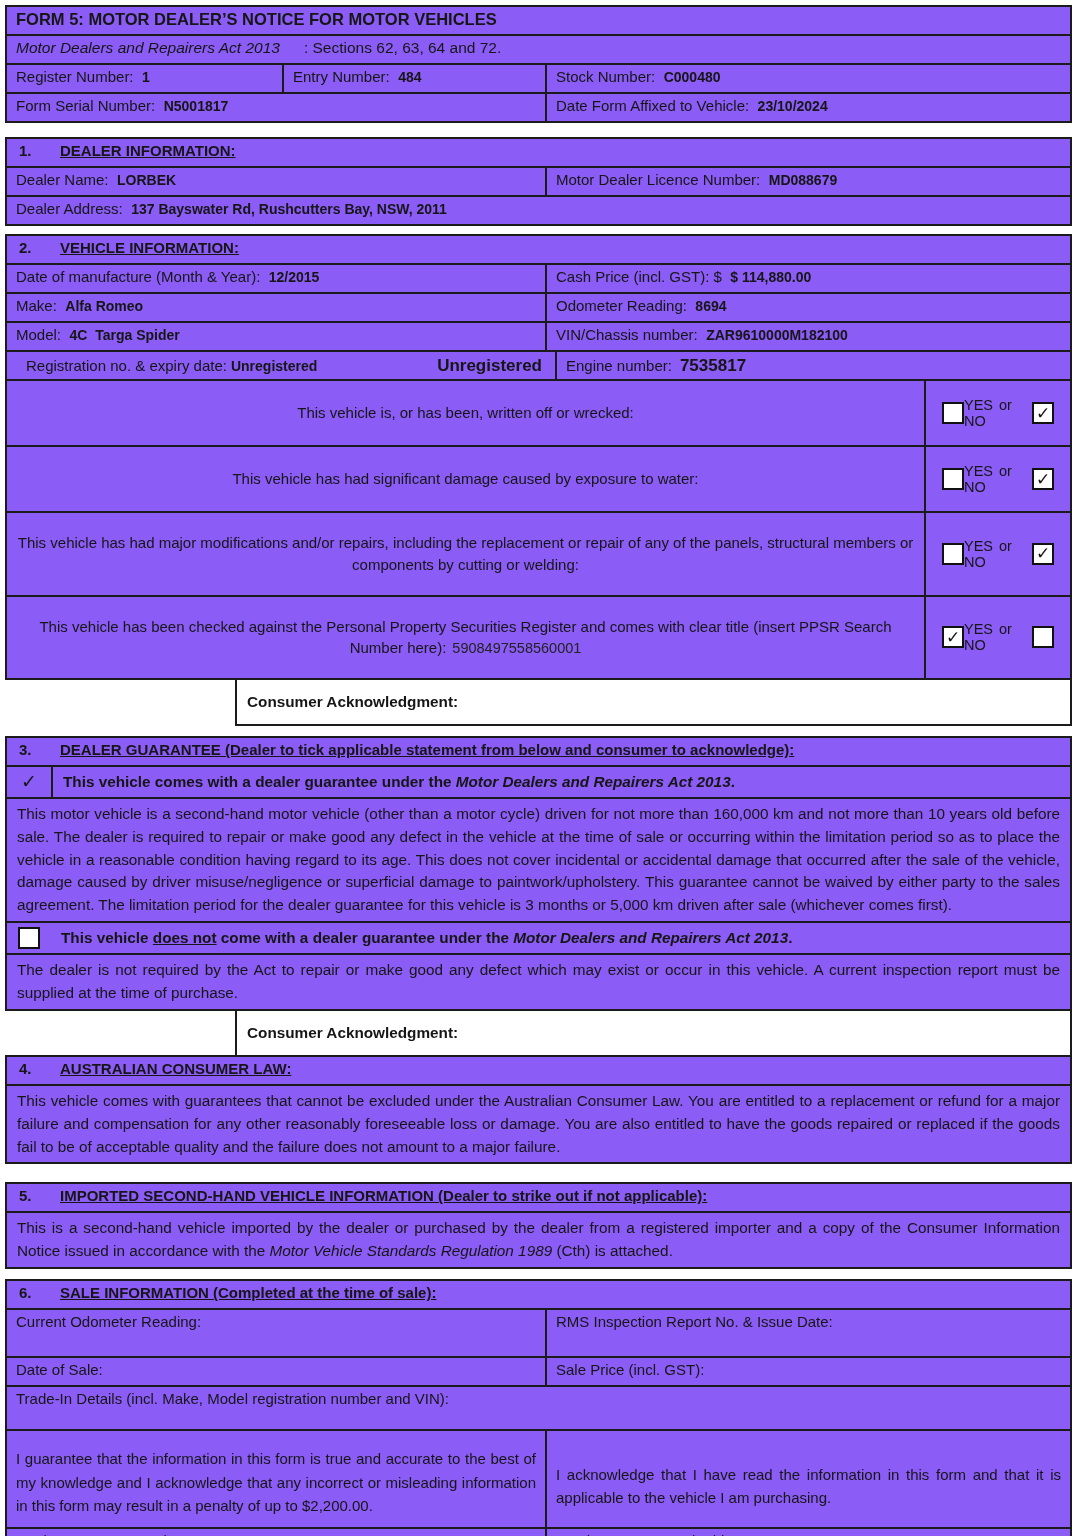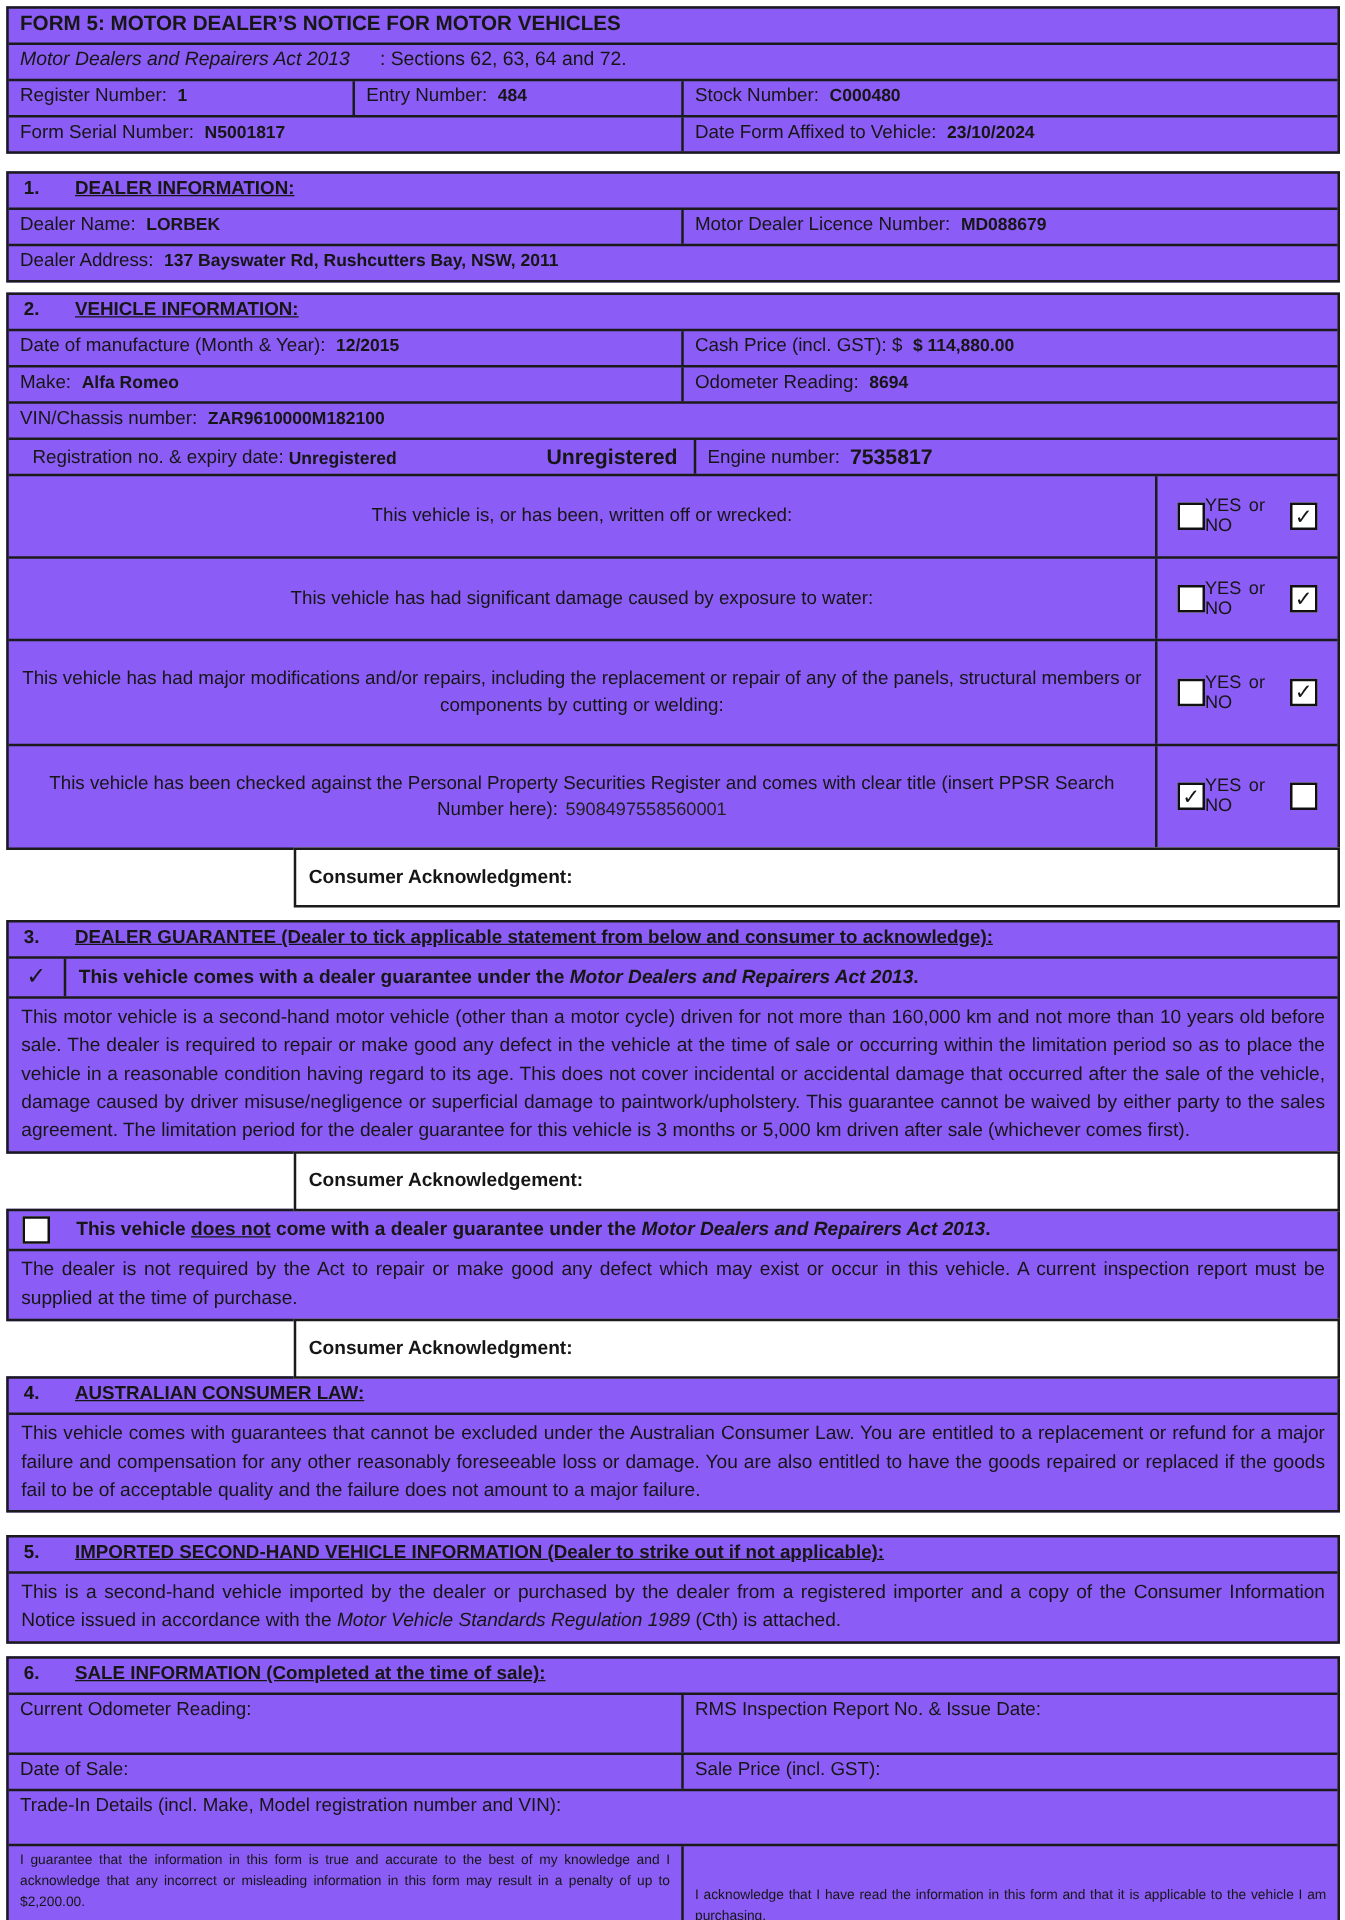--- a/index.html
+++ b/index.html
@@ -39,21 +39,21 @@
   .boldline .bi { font-style:italic; }
   .boldline .ul { text-decoration:underline; }
   .chain { margin-top:-2px; }
   .gap14{height:14px} .gap8{height:8px} .gap10{height:10px} .gap18{height:18px}
   .regcell { display:flex; align-items:center;margin-left:10px; }
   .regcell .big { margin-left:auto; padding-right:4px; }
   .ppsr { font-size:14.5px; margin-left:6px; color:#222; }
   .mh44 { min-height:46px; } .mh40 { min-height:42px; } .mh94 { min-height:96px; }
   .mh100 { min-height:102px; } .mh30 { min-height:30px; } .mh34 { min-height:34px; }
   .vcenter { display:flex; align-items:center; }
-  .s6para { font-size:11px; line-height:1.55; text-align:justify; }
+  .s6para { font-size:15px; line-height:1.55; text-align:justify;margin-top:13px; }
 </style>
 </head>
 <body>
 
 <div class="page">
 
   <div class="tbl">
     <div class="row">
       <div class="cell grow title">FORM 5: MOTOR DEALER’S NOTICE FOR MOTOR VEHICLES</div>
     </div>
@@ -134,20 +134,24 @@
       <div class="cell half">
         <span class="lbl">Make:</span>
         <span class="val">Alfa Romeo</span>
       </div>
       <div class="cell grow">
         <span class="lbl">Odometer Reading:</span>
         <span class="val">8694</span>
       </div>
     </div>
     <div class="row">
+      <div class="cell half">
+        <span class="lbl">Model:</span>
+        <span class="val">4C  Targa Spider</span>
+      </div>
       <div class="cell grow">
         <span class="lbl">VIN/Chassis number:</span>
         <span class="val">ZAR9610000M182100</span>
       </div>
     </div>
     <div class="row">
       <div class="cell half regcell">
         <span class="lbl">Registration no. &amp; expiry date:</span>
         <span class="val">Unregistered</span>
         <span class="big">Unregistered</span>
@@ -211,21 +215,20 @@
     <div class="row">
       <div class="tickcell">✓</div>
       <div class="boldline" style="border-left:2px solid #1b1b1b">
         <span>This vehicle comes with a dealer guarantee under the </span><span class="bi">Motor Dealers and Repairers Act 2013</span><span>.</span>
       </div>
     </div>
     <div class="row">
       <div class="para grow">This motor vehicle is a second-hand motor vehicle (other than a motor cycle) driven for not more than 160,000 km and not more than 10 years old before sale. The dealer is required to repair or make good any defect in the vehicle at the time of sale or occurring within the limitation period so as to place the vehicle in a reasonable condition having regard to its age. This does not cover incidental or accidental damage that occurred after the sale of the vehicle, damage caused by driver misuse/negligence or superficial damage to paintwork/upholstery. This guarantee cannot be waived by either party to the sales agreement. The limitation period for the dealer guarantee for this vehicle is 3 months or 5,000 km driven after sale (whichever comes first).</div>
     </div>
   </div>
-  <div class="ack">Consumer Acknowledgement:</div>
 
   <div class="tbl chain">
     <div class="row">
       <div class="tickcell">
         <span class="cb"></span>
       </div>
       <div class="boldline">
         <span>This vehicle </span><span class="ul">does not</span><span> come with a dealer guarantee under the </span><span class="bi">Motor Dealers and Repairers Act 2013</span><span>.</span>
       </div>
     </div>

